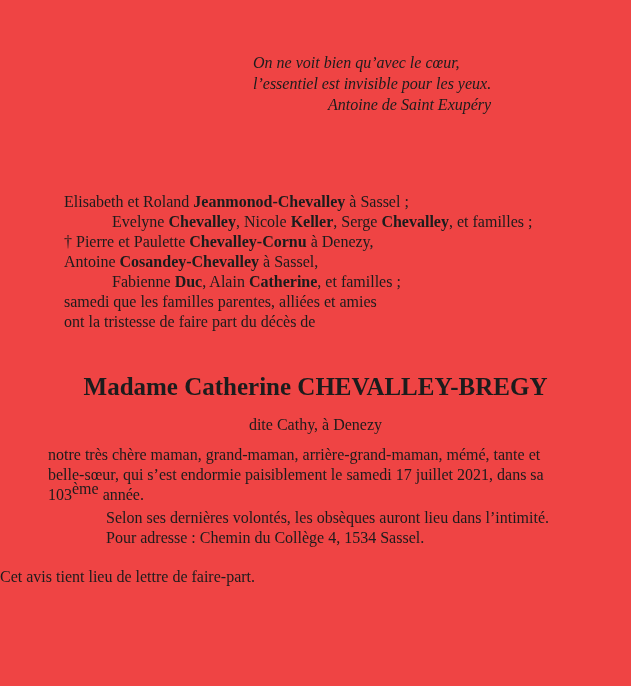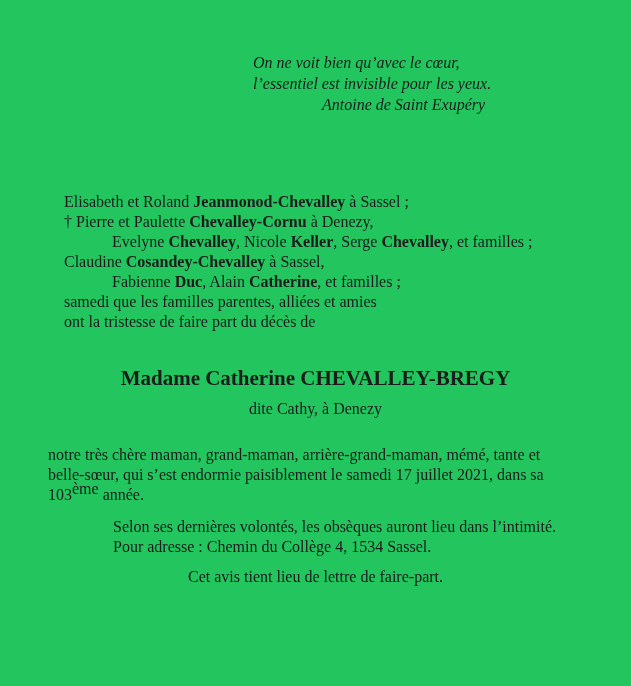--- a/index.html
+++ b/index.html
@@ -4,60 +4,61 @@
 <style>
   html, body {
     margin: 0;
     padding: 0;
     background: #ffffff;
   }
   .page {
     position: relative;
     width: 631px;
     height: 686px;
-    background: #22c55e;
+    background: #ef4444;
     font-family: "Liberation Serif", serif;
     color: #1c1c1c;
     font-size: 16px;
     overflow: hidden;
   }
   .line { white-space: nowrap; }
 
   
   .quote {
     position: absolute;
     left: 253px;
     top: 52px;
     font-style: italic;
     line-height: 21px;
   }
   .quote-attribution {
     margin-left: 69px;
+    text-align: right;
   }
 
   
   .announcement {
     position: absolute;
     left: 64px;
     top: 192px;
     line-height: 20px;
   }
   .announcement .indent { padding-left: 48px; }
 
   
   .deceased {
     position: absolute;
     left: 0;
     top: 358px;
     width: 631px;
     text-align: center;
   }
   .deceased-name {
-    margin: 8px;
-    font-size: 21px;
+    margin: 16px;
+    font-size: 25px;
     font-weight: bold;
     line-height: 25px;
   }
   .deceased-subtitle {
     font-size: 16px;
     line-height: 19px;
   }
 
   
   .tribute {
@@ -68,54 +69,53 @@
   }
   .tribute sup, .line sup {
     font-size: 16px;
     line-height: 0;
     vertical-align: super;
   }
 
   
   .arrangements {
     position: absolute;
-    left: 113px;
+    left: 106px;
     top: 508px;
     line-height: 20px;
-    margin-top: 9px;
   }
 
   
   .closing {
     position: absolute;
     left: 0;
     top: 567px;
     width: 631px;
-    text-align: center;
+    text-align: left;
     line-height: 20px;
   }
 
   b { font-weight: bold; }
 </style>
 </head>
 <body>
 
 <div class="page">
 
   <div class="quote">
     <div class="line">On ne voit bien qu’avec le cœur,</div>
     <div class="line">l’essentiel est invisible pour les yeux.</div>
     <div class="line quote-attribution">Antoine de Saint Exupéry</div>
   </div>
 
   <div class="announcement">
     <div class="line"><span>Elisabeth et Roland </span><b>Jeanmonod-Chevalley</b><span> à Sassel ;</span></div>
+    <div class="line indent"><span>Evelyne </span><b>Chevalley</b><span>, Nicole </span><b>Keller</b><span>, Serge </span><b>Chevalley</b><span>, et familles ;</span></div>
     <div class="line"><span>† </span><span>Pierre et Paulette </span><b>Chevalley-Cornu</b><span> à Denezy,</span></div>
-    <div class="line indent"><span>Evelyne </span><b>Chevalley</b><span>, Nicole </span><b>Keller</b><span>, Serge </span><b>Chevalley</b><span>, et familles ;</span></div>
-    <div class="line"><span>Claudine </span><b>Cosandey-Chevalley</b><span> à Sassel,</span></div>
+    <div class="line"><span>Antoine </span><b>Cosandey-Chevalley</b><span> à Sassel,</span></div>
     <div class="line indent"><span>Fabienne </span><b>Duc</b><span>, Alain </span><b>Catherine</b><span>, et familles ;</span></div>
     <div class="line"><span>samedi que les familles parentes, alliées et amies</span></div>
     <div class="line"><span>ont la tristesse de faire part du décès de</span></div>
   </div>
 
   <div class="deceased">
     <h1 class="deceased-name">Madame Catherine CHEVALLEY-BREGY</h1>
     <div class="deceased-subtitle">dite Cathy, à Denezy</div>
   </div>
 

